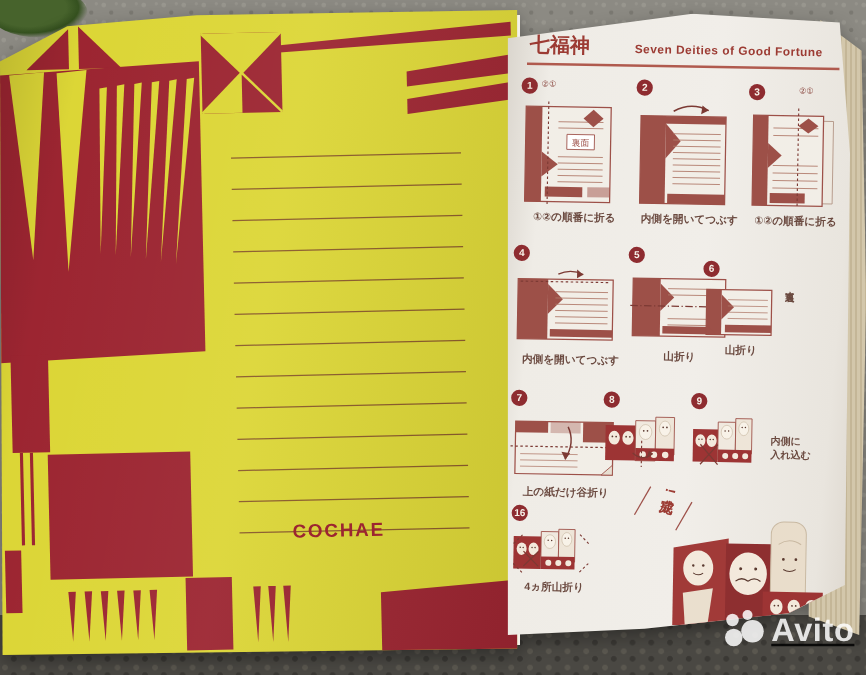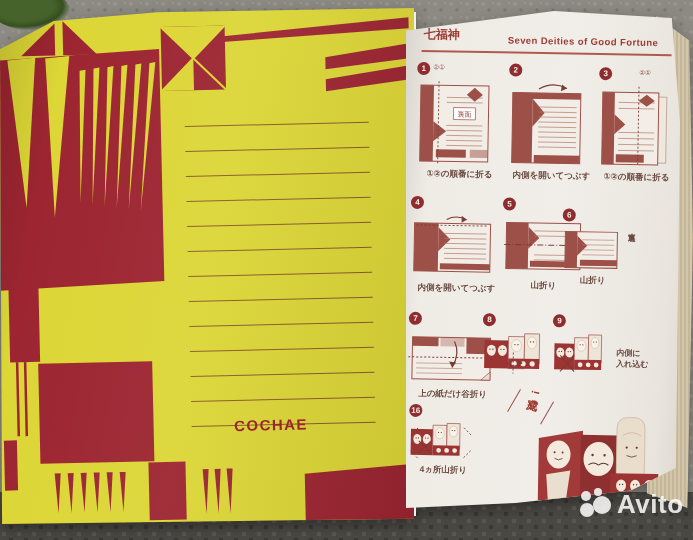--- a/index.html
+++ b/index.html
@@ -34,41 +34,41 @@
   .left-shade{position:absolute;inset:0;pointer-events:none;
     background:linear-gradient(100deg,rgba(0,0,0,.14),rgba(0,0,0,0) 14%,rgba(255,255,255,.05) 50%,rgba(0,0,0,.08) 100%);}
   .brand{position:absolute;left:234px;top:408px;width:100px;color:var(--page_red);
     font-weight:800;font-size:15px;letter-spacing:1.5px;transform:rotate(-1.3deg);}
 
   
   .right-page{position:absolute;left:406px;top:8px;width:274px;height:500px;
     background:linear-gradient(95deg,#d9d4cc 0%,#efece6 12%,#f1eee9 55%,#e9e5de 90%,#ddd7ce 100%);
     clip-path:polygon(0% 4.5%,54% 0.6%,97% 2%,100% 23%,98.5% 92%,82% 96.5%,40% 99%,0% 100%);}
   .rp-content{position:absolute;inset:0;transform:rotate(1deg);transform-origin:20px 20px;color:#9c3b33;}
-  .title-ja{position:absolute;left:18px;top:18px;font-size:12px;font-weight:800;color:#9c3b33;}
+  .title-ja{position:absolute;left:18px;top:18px;font-size:16px;font-weight:800;color:#9c3b33;}
   .title-en{position:absolute;left:102px;top:25px;font-size:9.5px;font-weight:700;letter-spacing:.4px;color:#9c3b33;}
   .title-line{position:absolute;left:16px;top:42px;width:250px;height:1.5px;background:#b05a4e;}
 
   .step{position:absolute;}
   .badge-row{display:flex;align-items:flex-start;gap:3px;height:15px;}
   .badge{width:13px;height:13px;border-radius:50%;background:#8e2c30;color:#f6f1e8;
     font-size:8px;font-weight:700;display:flex;align-items:center;justify-content:center;}
   .sub{font-size:6.5px;color:#8c4a42;margin-top:1px;}
   .caption{font-size:8.5px;font-weight:700;color:#6b4a40;text-align:center;margin-top:3px;line-height:1.25;}
   .vnote{position:absolute;writing-mode:vertical-rl;font-size:7.5px;font-weight:700;color:#6b4a40;}
   .note9{position:absolute;font-size:8px;font-weight:700;color:#6b4a40;line-height:1.4;}
   .diag{display:block;margin-top:2px;}
 
   .finish{position:absolute;left:118px;top:380px;width:26px;height:44px;transform:rotate(13deg);}
   .finish .txt{writing-mode:vertical-rl;font-size:11px;font-weight:800;color:#9c3b33;display:block;margin:0 auto;}
   .finish::before{content:"";position:absolute;left:-6px;top:2px;width:1.2px;height:26px;background:#9d5048;transform:rotate(16deg);}
   .finish::after{content:"";position:absolute;right:-4px;top:6px;width:1.2px;height:26px;background:#9d5048;transform:rotate(16deg);}
 
   
-  .watermark{position:absolute;left:578px;top:486px;display:flex;align-items:center;gap:5px;opacity:.85;}
+  .watermark{position:absolute;left:578px;top:486px;display:flex;align-items:center;gap:5px;opacity:.85;text-decoration:underline;}
   .watermark .wm-text{color:#ffffff;font-size:26px;font-weight:800;letter-spacing:.5px;}
 </style>
 </head>
 <body>
 
 <div class="photo">
   <div class="carpet-bottom"></div>
   <div class="plant"></div>
 
   <div class="book">

